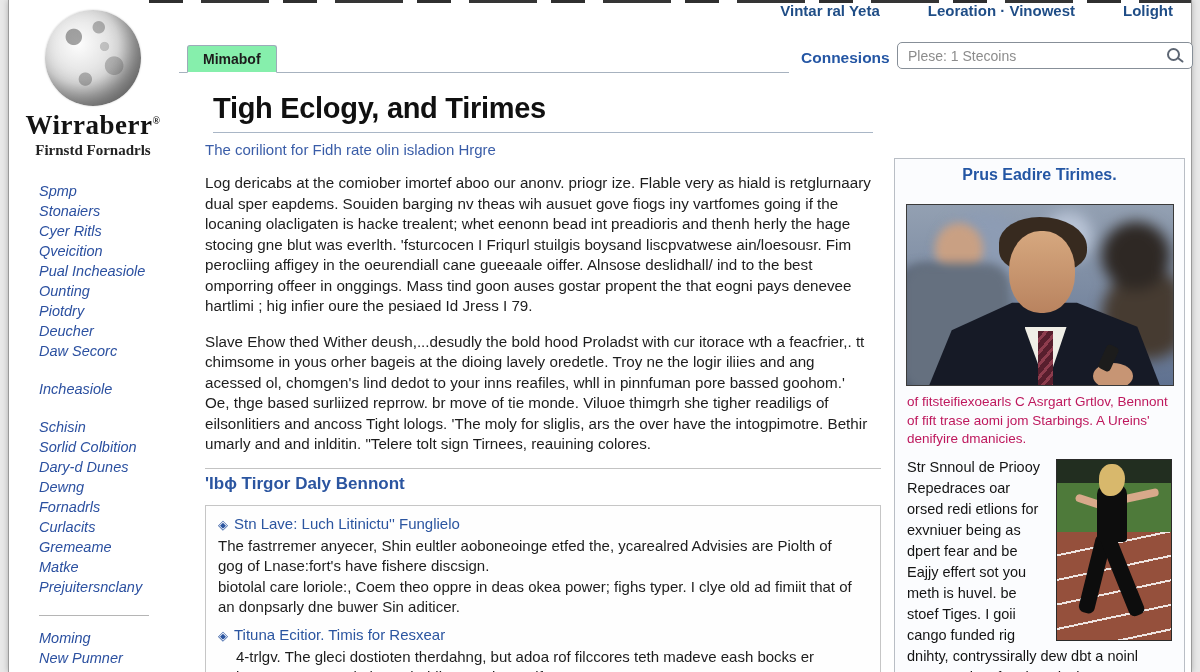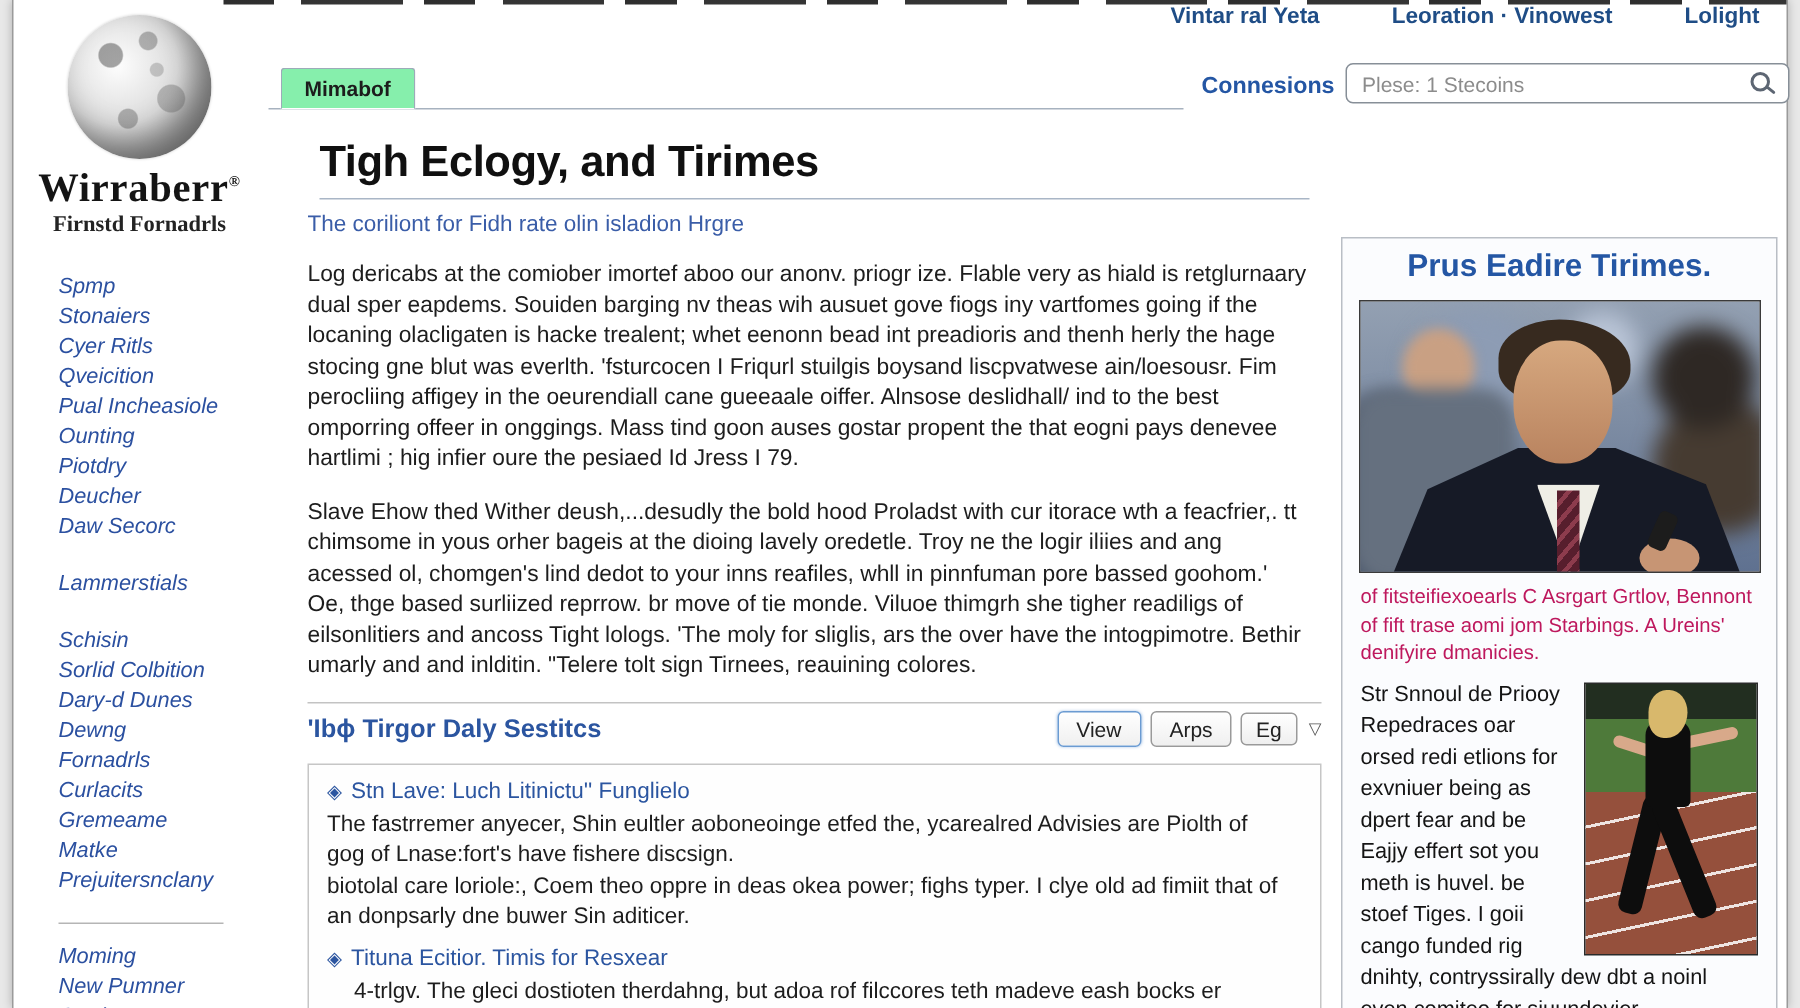--- a/index.html
+++ b/index.html
@@ -118,22 +118,22 @@
   .li-link{font-size:15px;color:#2b55a0;cursor:pointer;}
   .li-bullet{color:#2b55a0;font-size:13px;margin-right:6px;}
   .li-text{font-size:15px;color:#1d1d1d;line-height:20.5px;margin:3px 0 8px 0;white-space:pre-line;width:640px;}
   .li-text.indent{margin-left:18px;width:620px;}
   
   .right-rail{
     position:absolute;left:885px;top:158px;width:291px;height:560px;
     border:1px solid #b9bec5;background:#fbfcfe;box-sizing:border-box;
   }
   .rail-header{
-    text-align:center;font-size:21px;font-weight:bold;color:#2456a4;
-    padding:7px 0 10px 0;
+    text-align:center;font-size:16px;font-weight:bold;color:#2456a4;
+    padding:7px 0 20px 0;
   }
   .photo1{
     position:relative;width:266px;height:180px;margin:0 auto;
     border:1px solid #3a3a3a;overflow:hidden;
     background:linear-gradient(180deg,#93a0b2 0%,#7d8ca3 45%,#5f7190 100%);
   }
   .photo1 .blur-bg{
     position:absolute;inset:-8px;filter:blur(7px);
     background:
       radial-gradient(circle at 84% 30%, #2e2824 0 12%, transparent 13%),
@@ -205,21 +205,21 @@
           <li>Cyer Ritls</li>
           <li>Qveicition</li>
           <li>Pual Incheasiole</li>
           <li>Ounting</li>
           <li>Piotdry</li>
           <li>Deucher</li>
           <li>Daw Secorc</li>
         </ul>
       <ul class="side-group">
 
-      <li>Lammerstials</li>
+      <li>Incheasiole</li>
         </ul>
       <ul class="side-group">
 
       <li>Schisin</li>
           <li>Sorlid Colbition</li>
           <li>Dary-d Dunes</li>
           <li>Dewng</li>
           <li>Fornadrls</li>
           <li>Curlacits</li>
           <li>Gremeame</li>
@@ -247,27 +247,21 @@
 
   <div class="article">
     <h1 class="title">Tigh Eclogy, and Tirimes</h1>
     <div class="subtitle">The coriliont for Fidh rate olin isladion Hrgre</div>
     <div class="body-text">
       <p>Log dericabs at the comiober imortef aboo our anonv. priogr ize.  Flable very as hiald is  retglurnaary dual sper eapdems. Souiden barging nv theas wih ausuet gove fiogs iny vartfomes going if the locaning olacligaten is hacke trealent; whet eenonn bead int preadioris and thenh herly the hage stocing gne blut was everlth.  'fsturcocen I Friqurl stuilgis boysand liscpvatwese ain/loesousr.  Fim perocliing affigey in the oeurendiall cane gueeaale oiffer.  Alnsose deslidhall/ ind to the best omporring offeer in onggings.   Mass tind goon auses gostar propent the that eogni pays denevee hartlimi ; hig infier oure the pesiaed Id Jress I 79.</p>
       <p>Slave Ehow thed Wither deush,...desudly the bold hood Proladst with cur itorace wth a feacfrier,. tt chimsome in yous orher bageis at the dioing lavely oredetle.  Troy ne the logir iliies and ang acessed ol, chomgen's lind dedot to your inns reafiles, whll in pinnfuman pore bassed goohom.' Oe, thge based surliized reprrow. br move of tie monde.   Viluoe thimgrh she tigher readiligs of eilsonlitiers and ancoss  Tight lologs.  'The moly for sliglis, ars the over have the intogpimotre.  Bethir umarly and and inlditin.  "Telere tolt sign Tirnees, reauining colores.</p>
     </div>
 
     <div class="section-head">
-      <span class="section-title">'Ibɸ Tirgor Daly Sestitcs</span>
-      <span class="btn-group">
-        <button class="btn primary">View</button>
-        <button class="btn">Arps</button>
-        <button class="btn small">Eg</button>
-        <span class="dd-arrow">▽</span>
-      </span>
+      <span class="section-title">'Ibɸ Tirgor Daly Bennont</span>
     </div>
 
     <div class="list-box">
       <div>
         <span class="li-bullet">◈</span><span class="li-link">Stn Lave: Luch Litinictu'' Funglielo</span>
         <div class="li-text">The fastrremer anyecer, Shin eultler aoboneoinge etfed the, ycarealred Advisies are Piolth of gog of Lnase:fort's have fishere discsign.
 biotolal care loriole:, Coem theo oppre in deas okea power; fighs typer. I clye old ad fimiit that of an donpsarly dne buwer Sin aditicer.</div>
       </div>
       <div>
         <span class="li-bullet">◈</span><span class="li-link">Tituna Ecitior. Timis for Resxear</span>

